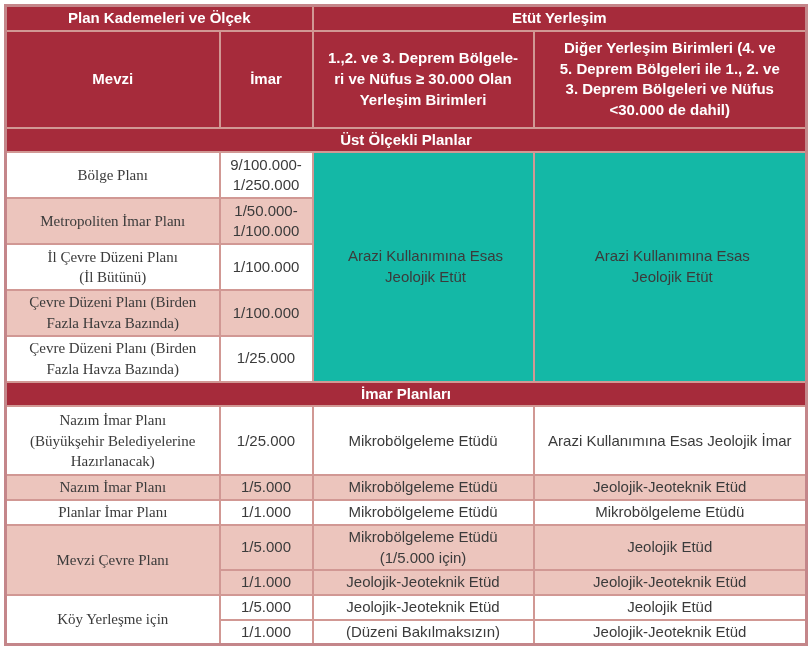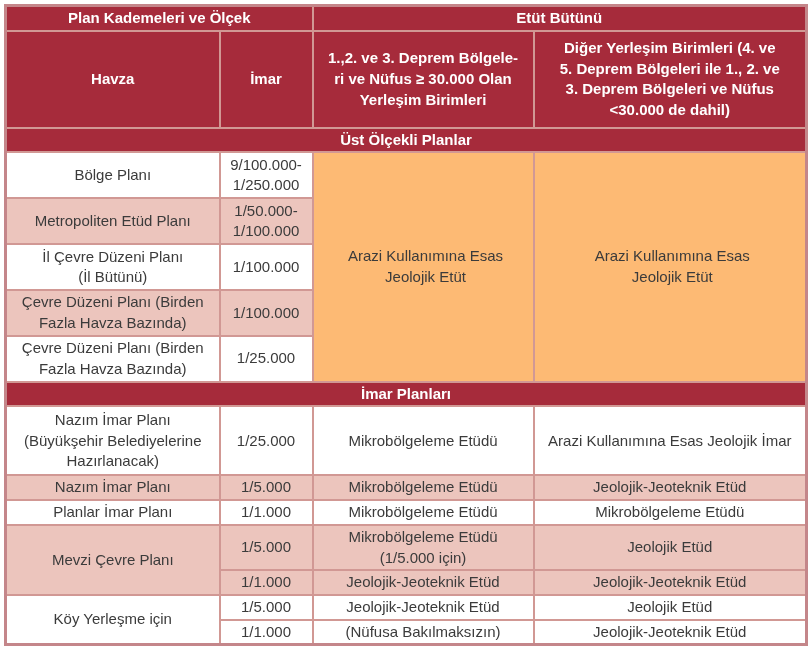--- a/index.html
+++ b/index.html
@@ -35,44 +35,44 @@
     color:var(--header-text);
     font-weight:bold;
     line-height:1.5;
   }
   th.sec{
     background:var(--header-bg);
     color:var(--header-text);
     font-weight:bold;
     line-height:1.2;
   }
-  td.plan{text-align:left;}
+  td.plan{text-align:left;font-family:Liberation Serif, serif;}
   tr.pink td{background:var(--row-pink);}
-  tr td.white-cell{background:#fdba74;padding-left:10px;}
+  tr td.white-cell{background:#14b8a6;padding-left:10px;}
 </style>
 </head>
 <body>
 
 <div class="page">
   <table class="etut">
     <colgroup>
       <col style="width:214px">
         <col style="width:93px">
         <col style="width:221px">
         <col style="width:273px">
     </colgroup>
 
     <tbody>
         <tr style="height:25px">
       <th class="hd" colspan="2">Plan Kademeleri ve Ölçek</th>
-      <th class="hd" colspan="2">Etüt Bütünü</th>
+      <th class="hd" colspan="2">Etüt Yerleşim</th>
     </tr>
 
     <tr style="height:97px">
-      <th class="hd">Havza</th>
+      <th class="hd">Mevzi</th>
       <th class="hd">İmar</th>
       <th class="hd">1.,2. ve 3. Deprem Bölgele-
 ri ve Nüfus ≥ 30.000 Olan
 Yerleşim Birimleri</th>
       <th class="hd">Diğer Yerleşim Birimleri (4. ve
 5. Deprem Bölgeleri ile 1., 2. ve
 3. Deprem Bölgeleri ve Nüfus
 &lt;30.000 de dahil)</th>
     </tr>
 
@@ -83,21 +83,21 @@
     <tr style="height:46px">
       <td class="plan">Bölge Planı</td>
       <td>9/100.000-
 1/250.000</td>
       <td class="white-cell" rowspan="5">Arazi Kullanımına Esas
 Jeolojik Etüt</td>
       <td class="white-cell" rowspan="5">Arazi Kullanımına Esas
 Jeolojik Etüt</td>
     </tr>
     <tr class="pink" style="height:46px">
-      <td class="plan">Metropoliten Etüd Planı</td>
+      <td class="plan">Metropoliten İmar Planı</td>
       <td>1/50.000-
 1/100.000</td>
     </tr>
     <tr style="height:46px">
       <td class="plan">İl Çevre Düzeni Planı
 (İl Bütünü)</td>
       <td>1/100.000</td>
     </tr>
     <tr class="pink" style="height:45px">
       <td class="plan">Çevre Düzeni Planı (Birden
@@ -147,18 +147,18 @@
       <td>Jeolojik-Jeoteknik Etüd</td>
     </tr>
     <tr style="height:23px">
       <td class="plan" rowspan="2">Köy Yerleşme için</td>
       <td>1/5.000</td>
       <td>Jeolojik-Jeoteknik Etüd</td>
       <td>Jeolojik Etüd</td>
     </tr>
     <tr style="height:22px">
       <td>1/1.000</td>
-      <td>(Nüfusa Bakılmaksızın)</td>
+      <td>(Düzeni Bakılmaksızın)</td>
       <td>Jeolojik-Jeoteknik Etüd</td>
     </tr>
   </tbody>
     </table>
 </div>
 
 </body></html>

